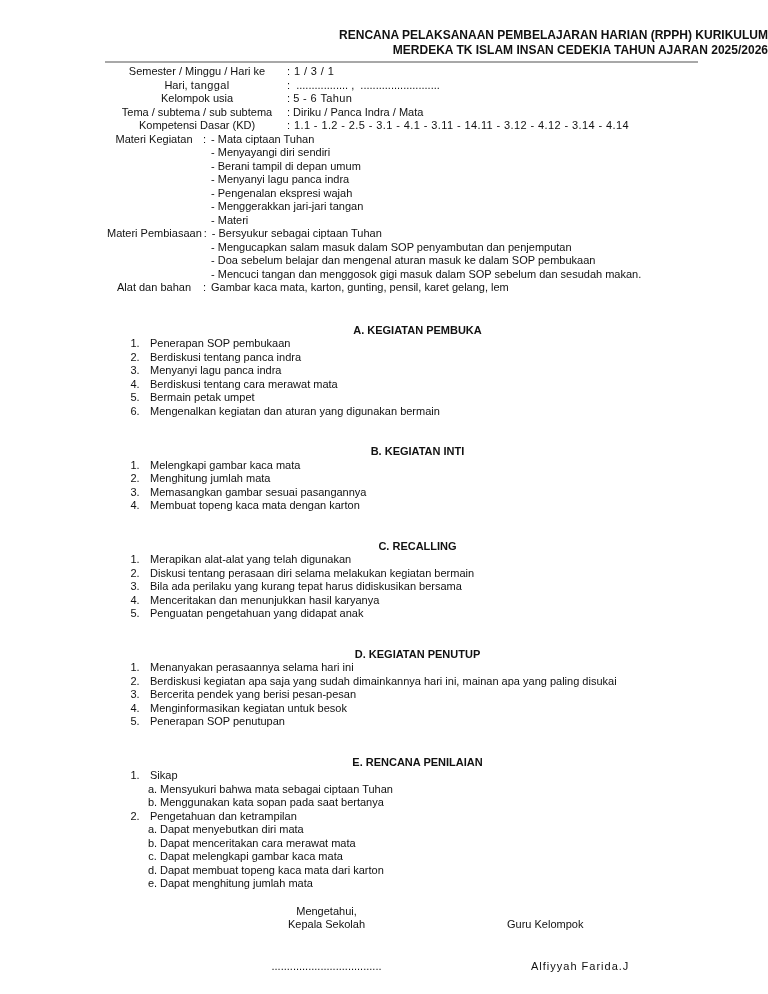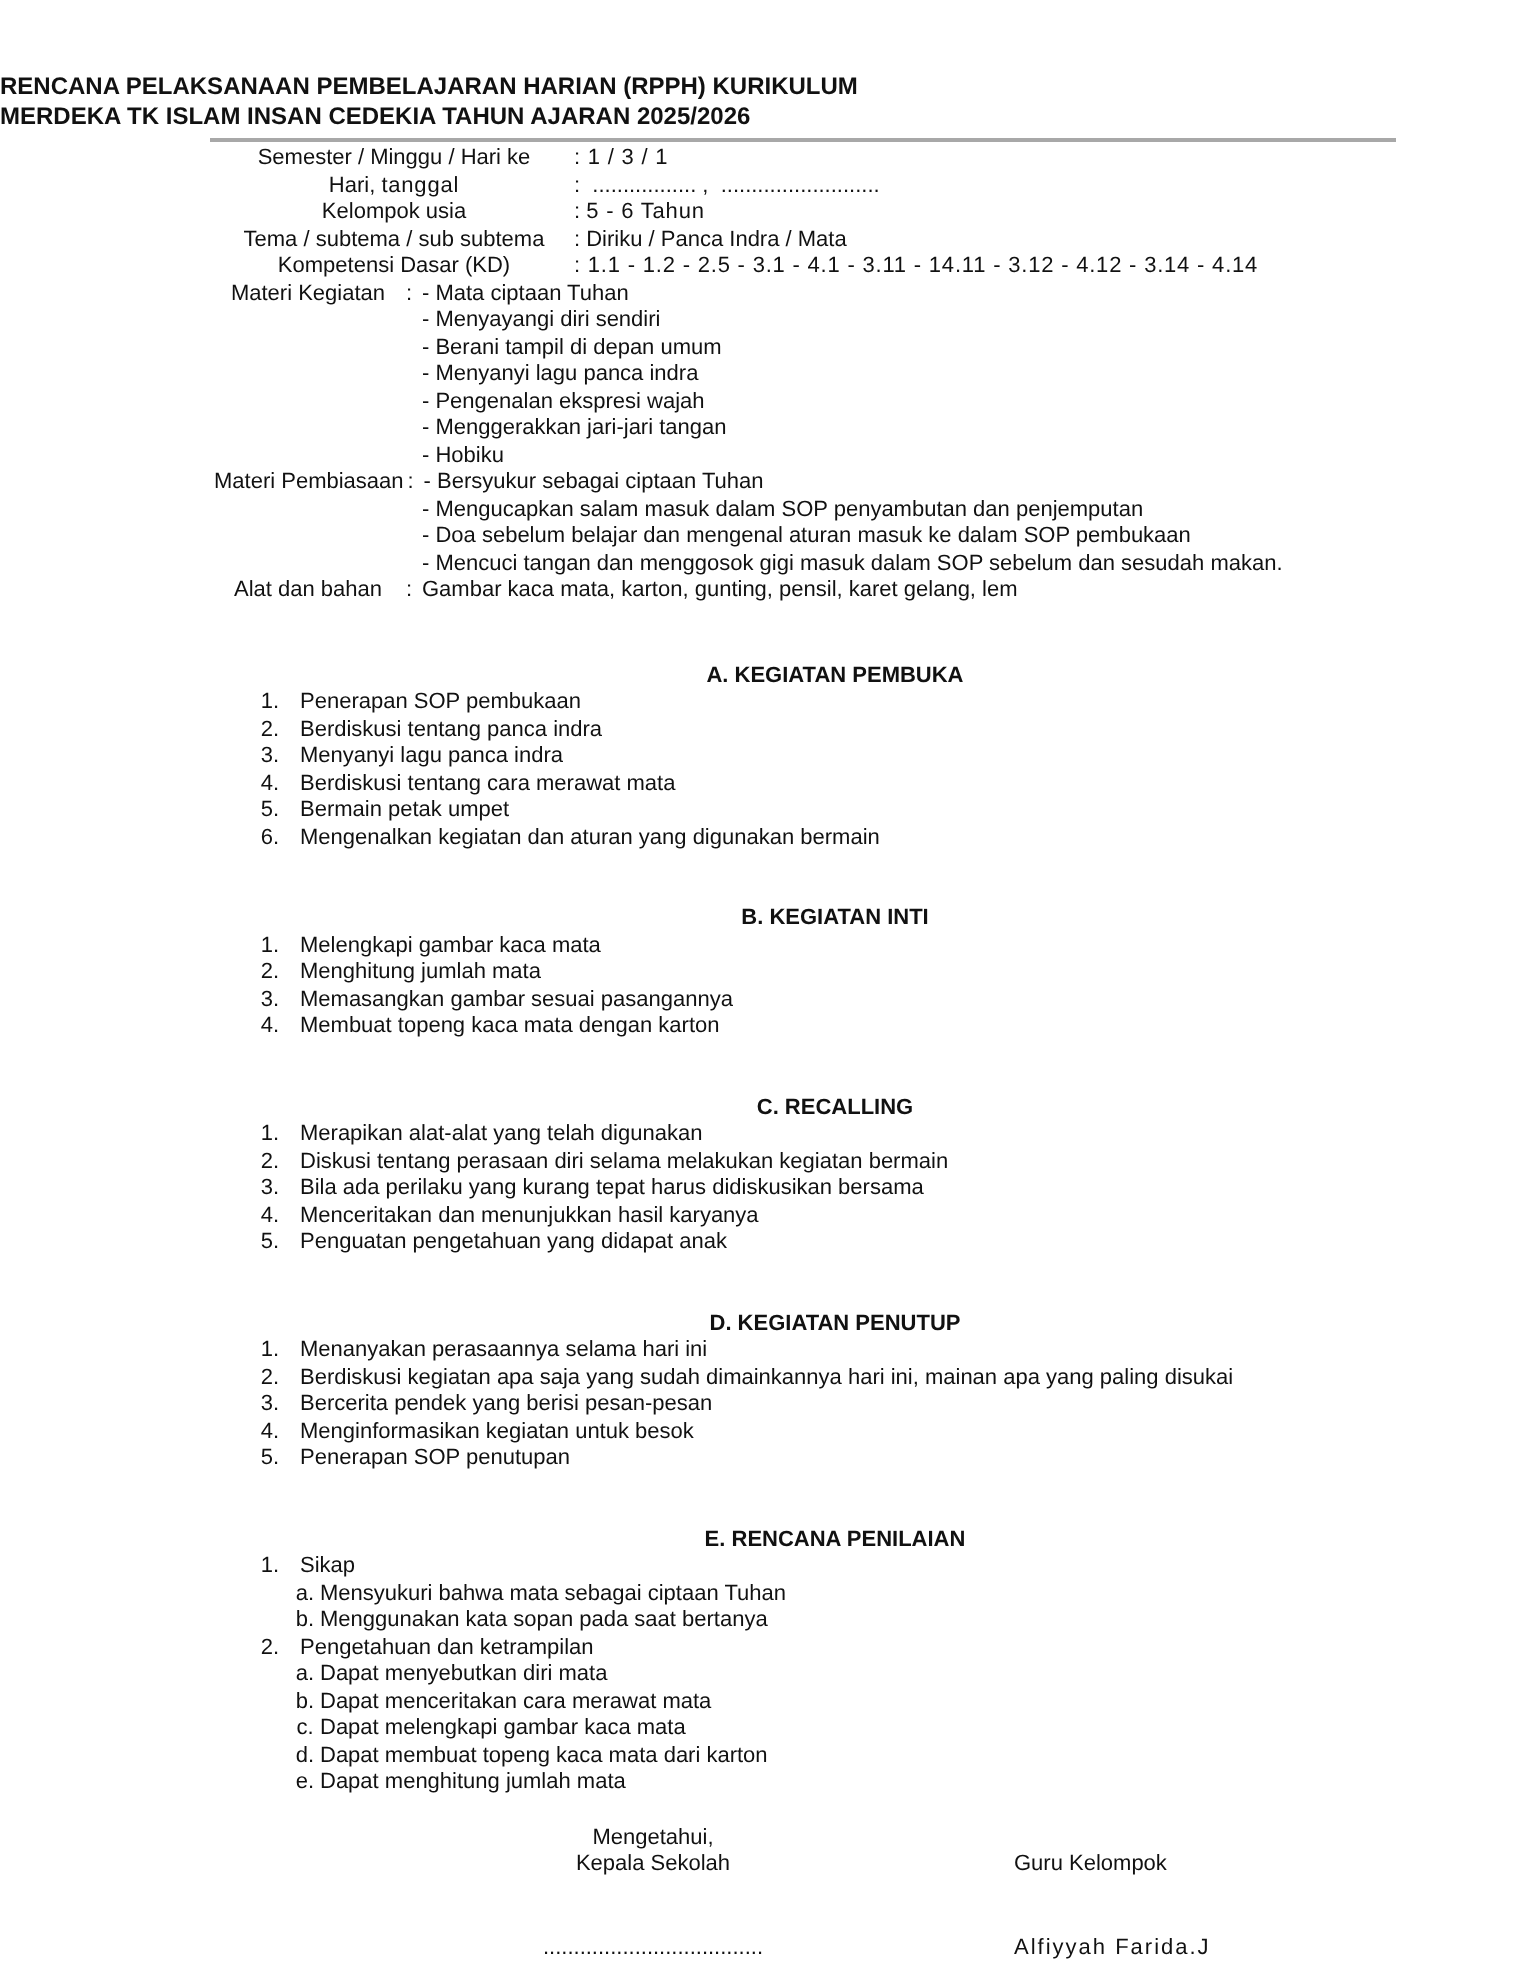--- a/index.html
+++ b/index.html
@@ -4,30 +4,30 @@
 <style>
   html,body{margin:0;padding:0;background:#ffffff;}
   .page{
     position:relative;
     width:768px;height:994px;
     background:#ffffff;
     font-family:"Liberation Sans",sans-serif;
     font-size:11px;color:#111;
     overflow:hidden;
   }
-  .title{padding-top:36px;text-align:left;font-weight:bold;font-size:12px;line-height:15px;}
+  .title{text-align:right;font-weight:bold;font-size:12px;line-height:15px;margin-top:28px;}
   .rule{margin:3px 70px 0 105px;height:2px;background:#a8a8a8;}
   .content{margin:2px 40px 0 107px;text-align:center;}
   .irow{display:flex;line-height:13.5px;}
   .ilabel{flex:0 0 180px;white-space:pre;}
   .mlabel{flex:0 0 94px;white-space:pre;}
   .mcolon{flex:0 0 10px;white-space:pre;}
   .ival{white-space:pre;}
   .wide{font-family:Liberation Sans, sans-serif;letter-spacing:0.4px;}
-  .spaced{letter-spacing:1px;}
+  .spaced{letter-spacing:1px;margin-left:24px;}
   .shead{font-weight:bold;line-height:13.5px;margin-top:16px;}
   .li{display:flex;padding-left:13px;line-height:13.5px;}
   .num{flex:0 0 30px;}
   .sub{display:flex;padding-left:38px;line-height:13.5px;}
   .letter{flex:0 0 15px;}
   .gap-info{height:13px;}
   .gap-sec{height:11px;}
   .footer{margin-top:14px;}
   .frow{display:flex;line-height:13.5px;}
   .fleft{flex:0 0 361px;white-space:pre;padding-left:39px;}
@@ -99,21 +99,21 @@
         <span class="ival">- Pengenalan ekspresi wajah</span>
       </div>
     <div class="irow">
         <span class="mlabel"></span>
         <span class="mcolon"></span>
         <span class="ival">- Menggerakkan jari-jari tangan</span>
       </div>
     <div class="irow">
         <span class="mlabel"></span>
         <span class="mcolon"></span>
-        <span class="ival">- Hobiku</span>
+        <span class="ival">- Materi</span>
       </div>
 
     <div class="irow">
       <span class="mlabel">Materi Pembiasaan</span>
       <span class="mcolon">: </span>
       <span class="ival">- Bersyukur sebagai ciptaan Tuhan</span>
     </div>
     <div class="irow">
         <span class="mlabel"></span>
         <span class="mcolon"></span>

